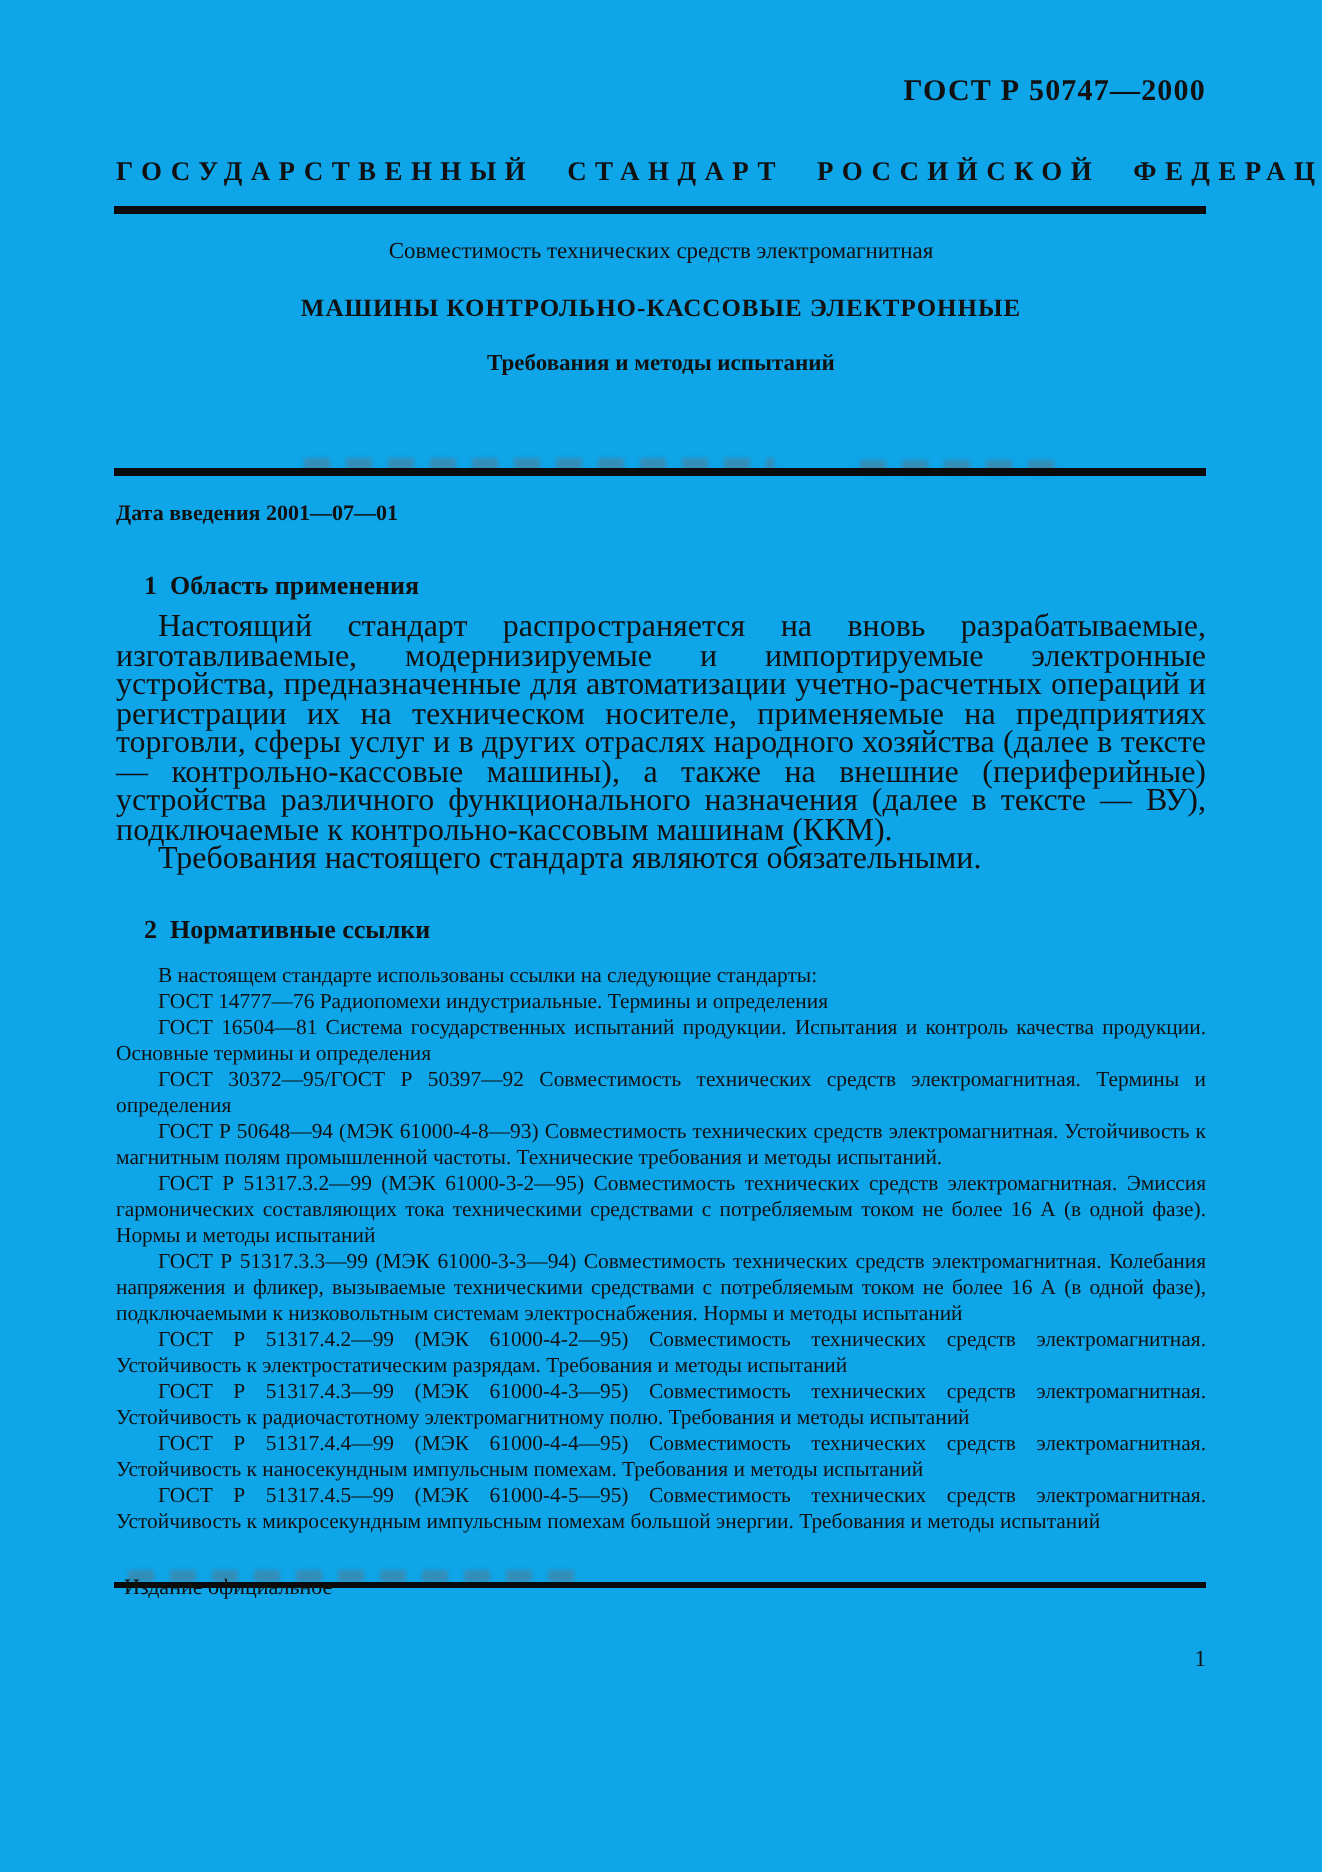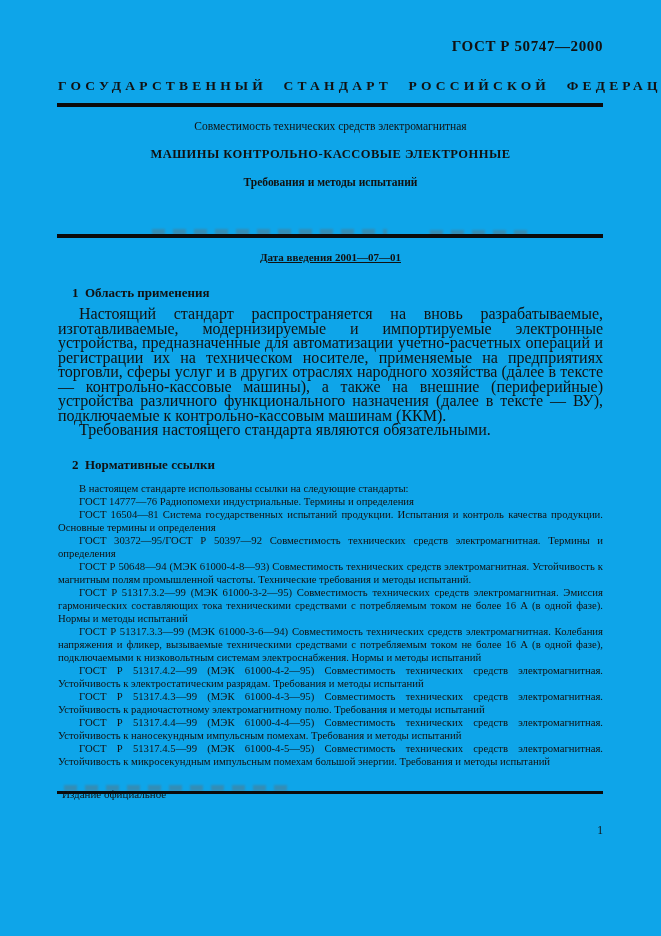--- a/index.html
+++ b/index.html
@@ -18,21 +18,21 @@
   .rule{left:57px;width:546px;background:#0b0b0b;}
   .rule-1{top:103px;height:4px;}
   .rule-2{top:234px;height:4px;}
   .rule-footer{top:791px;height:3px;}
 
   .group-title{top:120px;text-align:center;font-weight:normal;font-size:11.5px;}
   .main-title{top:147px;text-align:center;font-weight:bold;font-size:12.5px;letter-spacing:0.5px;}
   .subtitle{top:176px;text-align:center;font-weight:bold;font-size:11.5px;}
   .english-title{top:202px;text-align:center;font-size:10.6px;}
 
-  .effective-date{top:251px;text-align:center;font-weight:bold;font-size:11px;text-decoration:underline;}
+  .effective-date{top:251px;text-align:left;font-weight:bold;font-size:11px;}
 
   .section-heading{font-weight:bold;font-size:13px;padding-left:14px;white-space:pre-wrap;margin:0;}
   .h1{top:285px;}
   .h2{top:457px;}
 
   .body-block{margin:0;}
   .sec1-body{top:307px;}
   .sec2-body{top:482px;}
   .body-block p{
     margin:0;
@@ -81,21 +81,21 @@
 
   <h2 class="abs section-heading h2">2  Нормативные ссылки</h2>
 
   <div class="abs body-block sec2-body">
     <p>В настоящем стандарте использованы ссылки на следующие стандарты:</p>
     <p>ГОСТ 14777—76 Радиопомехи индустриальные. Термины и определения</p>
     <p>ГОСТ 16504—81 Система государственных испытаний продукции. Испытания и контроль качества продукции. Основные термины и определения</p>
     <p>ГОСТ 30372—95/ГОСТ Р 50397—92 Совместимость технических средств электромагнитная. Термины и определения</p>
     <p>ГОСТ Р 50648—94 (МЭК 61000-4-8—93) Совместимость технических средств электромагнитная. Устойчивость к магнитным полям промышленной частоты. Технические требования и методы испытаний.</p>
     <p>ГОСТ Р 51317.3.2—99 (МЭК 61000-3-2—95) Совместимость технических средств электромагнитная. Эмиссия гармонических составляющих тока техническими средствами с потребляемым током не более 16 А (в одной фазе). Нормы и методы испытаний</p>
-    <p>ГОСТ Р 51317.3.3—99 (МЭК 61000-3-6—94) Совместимость технических средств электромагнитная. Колебания напряжения и фликер, вызываемые техническими средствами с потребляемым током не более 16 А (в одной фазе), подключаемыми к низковольтным системам электроснабжения. Нормы и методы испытаний</p>
+    <p>ГОСТ Р 51317.3.3—99 (МЭК 61000-3-3—94) Совместимость технических средств электромагнитная. Колебания напряжения и фликер, вызываемые техническими средствами с потребляемым током не более 16 А (в одной фазе), подключаемыми к низковольтным системам электроснабжения. Нормы и методы испытаний</p>
     <p>ГОСТ Р 51317.4.2—99 (МЭК 61000-4-2—95) Совместимость технических средств электромагнитная. Устойчивость к электростатическим разрядам. Требования и методы испытаний</p>
     <p>ГОСТ Р 51317.4.3—99 (МЭК 61000-4-3—95) Совместимость технических средств электромагнитная. Устойчивость к радиочастотному электромагнитному полю. Требования и методы испытаний</p>
     <p>ГОСТ Р 51317.4.4—99 (МЭК 61000-4-4—95) Совместимость технических средств электромагнитная. Устойчивость к наносекундным импульсным помехам. Требования и методы испытаний</p>
     <p>ГОСТ Р 51317.4.5—99 (МЭК 61000-4-5—95) Совместимость технических средств электромагнитная. Устойчивость к микросекундным импульсным помехам большой энергии. Требования и методы испытаний</p>
   </div>
 
   <div class="smudge smudge-c"></div>
   <div class="abs rule rule-footer"></div>
 
   <div class="abs official-edition">Издание официальное</div>

